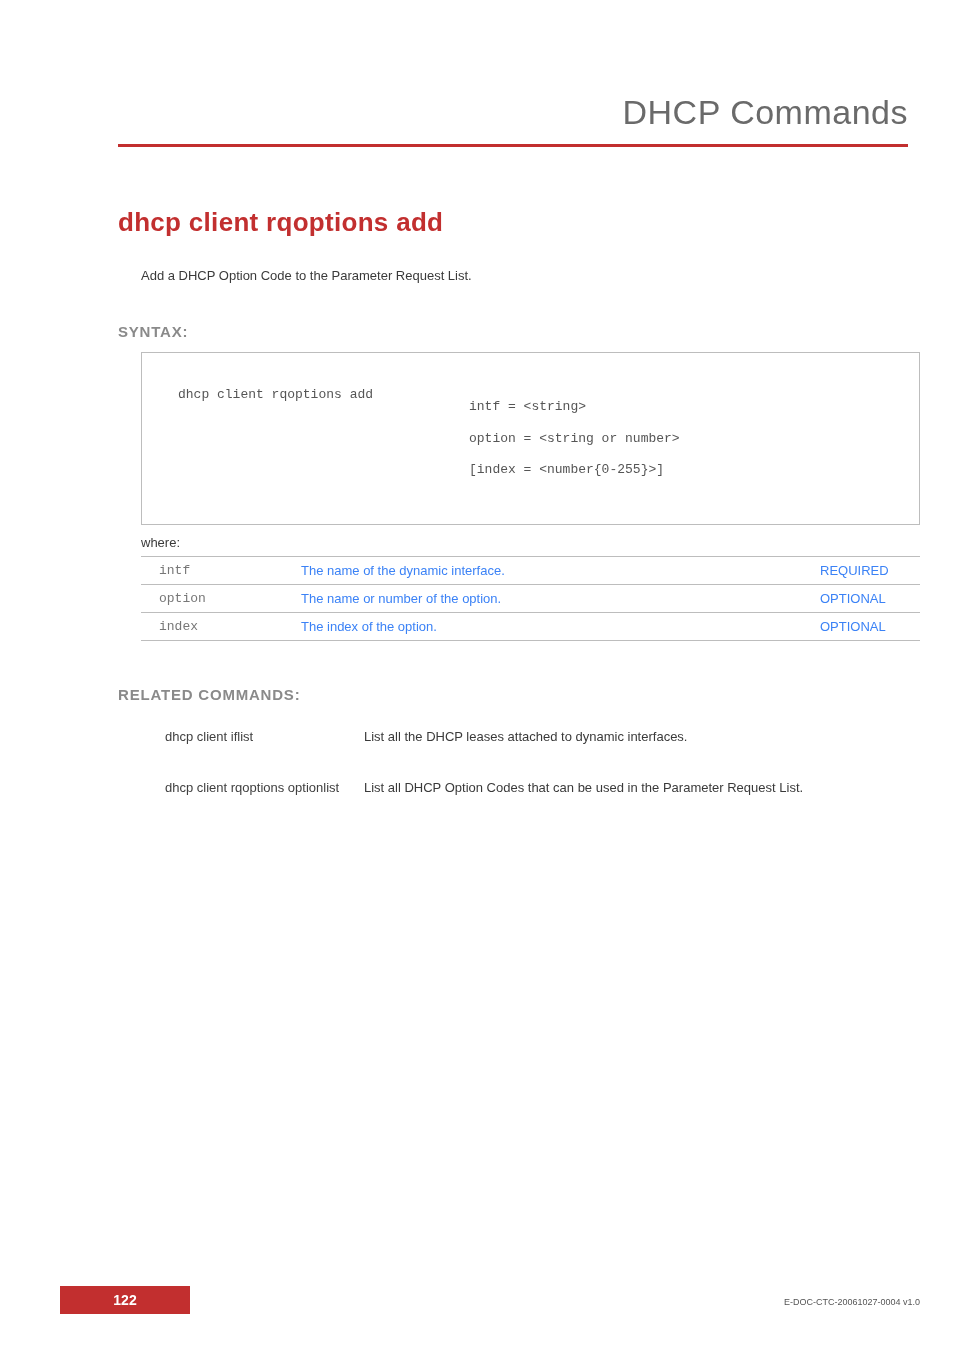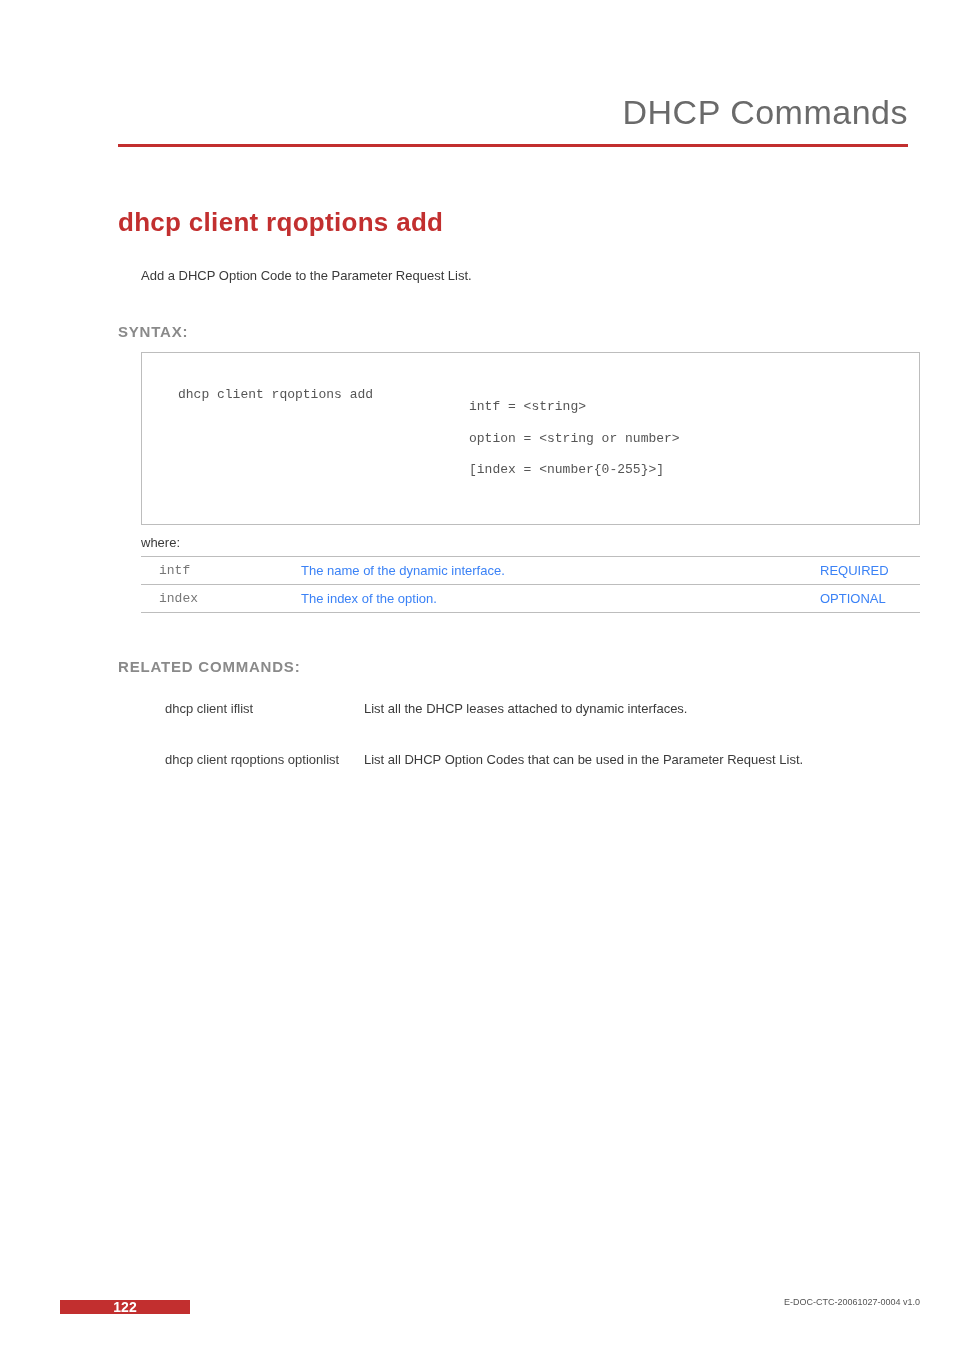--- a/index.html
+++ b/index.html
@@ -18,21 +18,21 @@
   .param-table { margin: 6px 0 0 35px; width: calc(100% - 35px); border-collapse: collapse; font-size: 13px; }
   .param-table tr { border-top: 1px solid #bdbdbd; border-bottom: 1px solid #bdbdbd; }
   .param-table td { padding: 6px 10px; vertical-align: top; color: #3b82f6; }
   .param-table td.name { width: 150px; font-family: "Courier New", monospace; color: #777; padding-left: 18px; }
   .param-table td.req { width: 110px; }
   .related { margin: 14px 0 0 35px; font-size: 13px; }
   .related .rrow { display: flex; margin-bottom: 6px; }
   .related .rname { width: 175px; flex-shrink: 0; color: #404040; }
   .related .rdesc { flex: 1; color: #3a3a3a; }
   .footer { position: absolute; left: 0; bottom: 48px; width: 100%; height: 30px; }
-  .footer .page-badge { position: absolute; left: 0; bottom: 0; width: 130px; height: 14px; background: #c22f2f; color: #fff; font-weight: bold; font-size: 14px; display: flex; align-items: center; justify-content: center; }
+  .footer .page-badge { position: absolute; left: 0; bottom: 0; width: 130px; height: 28px; background: #c22f2f; color: #fff; font-weight: bold; font-size: 14px; display: flex; align-items: center; justify-content: center; }
   .footer .docid { position: absolute; right: 70px; bottom: 7px; font-size: 9px; color: #555; }
 </style>
 </head>
 <body>
 
 <div class="page">
 
   <div class="header-title">DHCP Commands</div>
   <div class="header-rule"></div>
 
@@ -56,20 +56,25 @@
   <div class="where">where:</div>
 
   <table class="param-table">
     <tbody>
         <tr>
       <td class="name">intf</td>
       <td>The name of the dynamic interface.</td>
       <td class="req">REQUIRED</td>
     </tr>
     <tr>
+      <td class="name">option</td>
+      <td>The name or number of the option.</td>
+      <td class="req">OPTIONAL</td>
+    </tr>
+    <tr>
       <td class="name">index</td>
       <td>The index of the option.</td>
       <td class="req">OPTIONAL</td>
     </tr>
   </tbody>
     </table>
 
   <h2 class="section-h" style="margin-top:45px;">RELATED COMMANDS:</h2>
 
   <div class="related">

